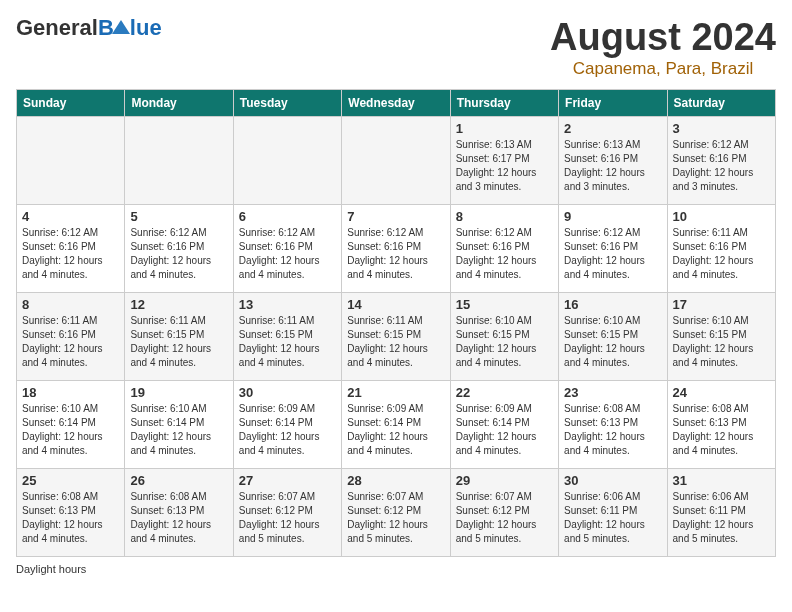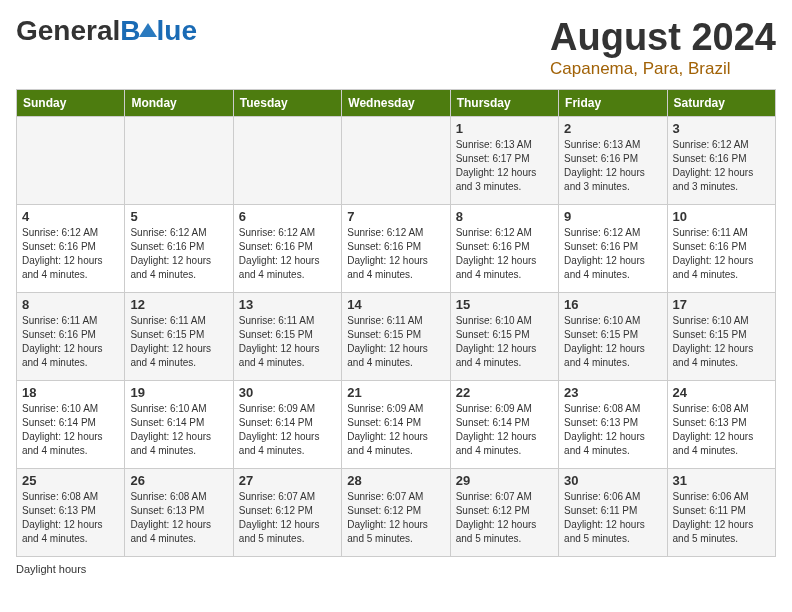--- a/index.html
+++ b/index.html
@@ -15,46 +15,46 @@
       justify-content: space-between;
       align-items: flex-start;
       margin-bottom: 10px;
     }
     .logo {
       display: flex;
       flex-direction: column;
       align-items: flex-start;
     }
     .logo-text {
-      font-size: 28px;
+      font-size: 22px;
       font-weight: bold;
       color: #333;
       line-height: 1.1;
     }
     .logo-text .blue { color: #1a6bb5; }
     .title-block {
-      text-align: left;
+      text-align: center;
     }
     .title-block h1 {
       font-size: 38px;
       font-weight: bold;
       color: #333;
     }
     .title-block h2 {
       font-size: 17px;
       font-weight: normal;
       color: #a16207;
     }
     table {
       width: 100%;
       border-collapse: collapse;
       font-size: 10.5px;
     }
     thead th {
-      background: #4d7c0f;
+      background: #0f766e;
       color: #fff;
       text-align: left;
       padding: 6px 6px;
       font-size: 12px;
       font-weight: bold;
       border: 1px solid #ccc;
     }
     tbody td {
       border: 1px solid #ccc;
       vertical-align: top;

